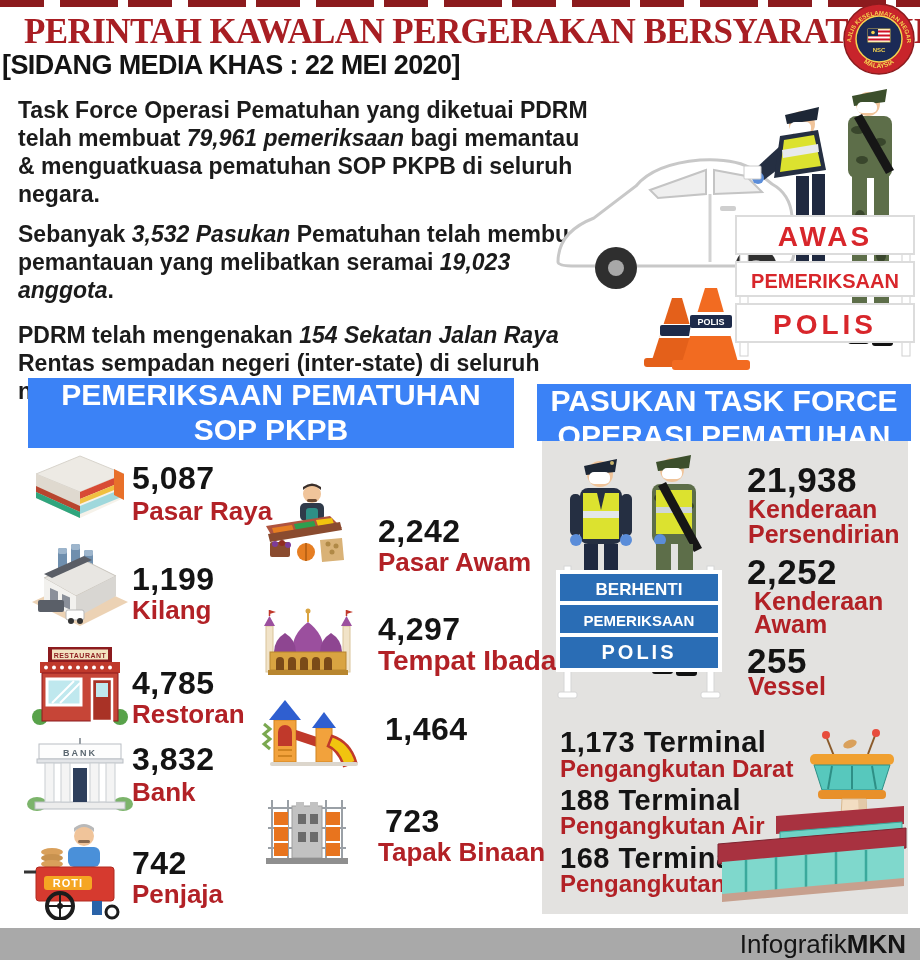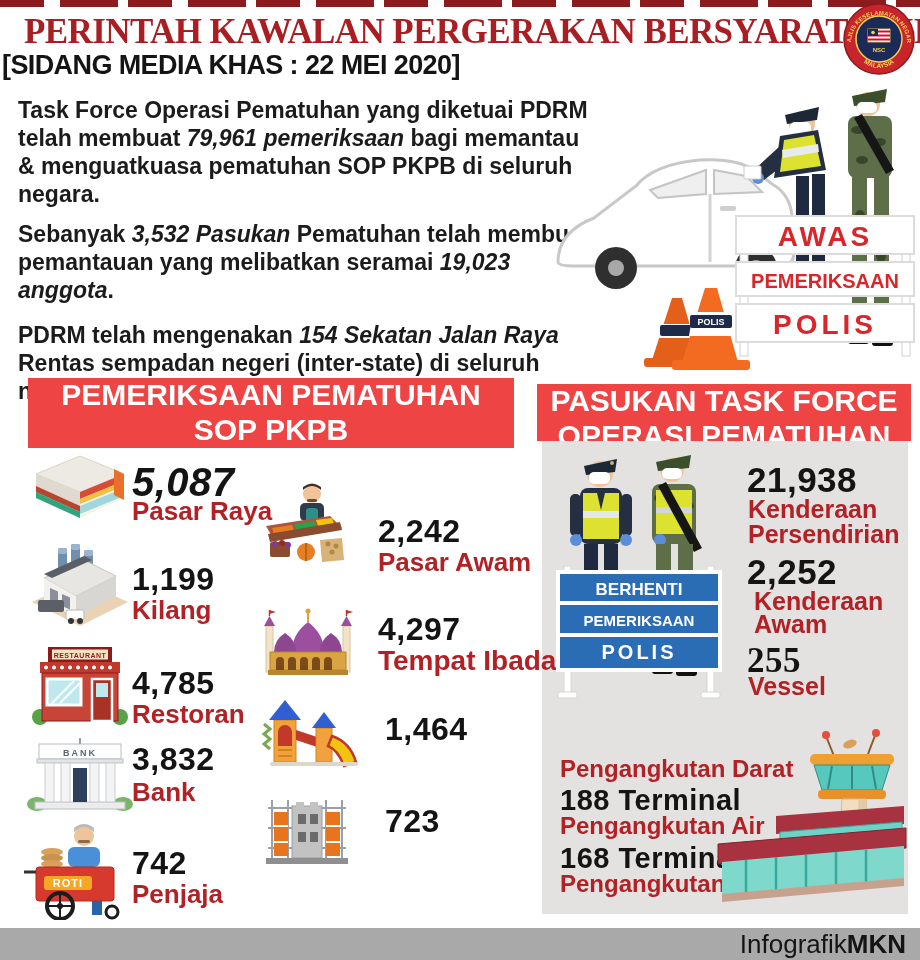--- a/index.html
+++ b/index.html
@@ -9,21 +9,21 @@
   .top-strip { left:0; top:0; width:920px; height:7px;
     background:repeating-linear-gradient(90deg,#8c1b1e 0 44px,#ffffff 44px 60px,#8c1b1e 60px 118px,#ffffff 118px 128px); }
   .title { font-family:"Liberation Serif",serif; font-weight:bold; color:#a81e23; font-size:35px;
     white-space:nowrap; letter-spacing:-0.6px; }
   .subtitle { font-weight:bold; color:#141414; font-size:27px; letter-spacing:-0.6px; white-space:nowrap; }
   .intro { left:18px; top:96px; width:582px; }
   .intro p { font-size:23px; font-weight:bold; color:#1b1b1b; line-height:28px; }
   .intro p.p2 { margin-top:12px; }
   .intro p.p3 { margin-top:17px; }
   .emi { font-style:italic; }
-  .banner { background:#ef4444; color:#fff; font-weight:bold; text-align:center;
+  .banner { background:#3b82f6; color:#fff; font-weight:bold; text-align:center;
     display:flex; flex-direction:column; justify-content:center; }
   .banner div { line-height:1.16; }
   .panel { background:#e3e2e0; }
   .num { font-weight:bold; color:#141414; letter-spacing:0.5px; white-space:nowrap; }
   .lbl { font-weight:bold; color:#b22126; white-space:nowrap; }
   .footer { left:0; top:928px; width:920px; height:32px; background:#a9a9a9; color:#141414;
     font-size:26px; text-align:right; line-height:32px; padding-right:14px; }
   svg text { font-family:"Liberation Sans",sans-serif; }
 </style>
 </head>
@@ -160,21 +160,21 @@
       <polygon points="8,26 8,50 52,70 52,44" fill="#dfd9cf"></polygon>
       <polygon points="8,38 52,58 52,64 8,44" fill="#b8452f"></polygon>
       <polygon points="8,44 52,64 52,70 8,50" fill="#2fa57d"></polygon>
       <polygon points="96,26 96,50 52,70 52,44" fill="#f6f2ea"></polygon>
       <polygon points="52,44 96,26 96,33 52,51" fill="#d84b35"></polygon>
       <polygon points="52,51 96,33 96,38 52,56" fill="#f0c040"></polygon>
       <polygon points="52,58 96,40 96,48 52,66" fill="#9fd8dc"></polygon>
       <polygon points="86,21 96,26 96,52 86,47" fill="#e8702a"></polygon>
     </svg>
   </div>
-  <div class="abs num" style="left:132px; top:460px; font-size:40px;font-style:italic;">5,087</div>
+  <div class="abs num" style="left:132px; top:460px; font-size:32px;">5,087</div>
   <div class="abs lbl" style="left:132px; top:496px; font-size:26px;">Pasar Raya</div>
 
   <div class="abs" style="left:30px; top:540px; width:100px; height:90px;">
     <svg width="100" height="90" viewBox="0 0 100 90">
       <polygon points="2,62 50,40 98,62 50,86" fill="#ecd2b4"></polygon>
       <rect x="28" y="8" width="9" height="28" rx="2" fill="#6f8fae"></rect>
         <rect x="28" y="8" width="9" height="6" rx="2" fill="#9db5cc"></rect>
       <rect x="41" y="4" width="9" height="30" rx="2" fill="#6f8fae"></rect>
         <rect x="41" y="4" width="9" height="6" rx="2" fill="#9db5cc"></rect>
       <rect x="54" y="10" width="9" height="26" rx="2" fill="#6f8fae"></rect>
@@ -355,20 +355,21 @@
       <rect x="12" y="14" width="14" height="44" fill="#e8741e"></rect>
       <line x1="12" y1="28" x2="26" y2="28" stroke="#ffffff" stroke-width="2"></line>
       <line x1="12" y1="44" x2="26" y2="44" stroke="#ffffff" stroke-width="2"></line>
       <rect x="64" y="14" width="14" height="44" fill="#e8741e"></rect>
       <line x1="64" y1="28" x2="78" y2="28" stroke="#ffffff" stroke-width="2"></line>
       <line x1="64" y1="44" x2="78" y2="44" stroke="#ffffff" stroke-width="2"></line>
       <rect x="4" y="60" width="82" height="6" fill="#8f8f8f"></rect>
     </svg>
   </div>
   <div class="abs num" style="left:385px; top:803px; font-size:32px;">723</div>
+  <div class="abs lbl" style="left:378px; top:837px; font-size:26px;">Tapak Binaan</div>
 
   <div class="abs" style="left:556px; top:448px; width:180px; height:265px;">
     <svg width="180" height="265" viewBox="0 0 180 265">
       <g>
         <circle cx="44" cy="26" r="13" fill="#f0c49a"></circle>
         <polygon points="28,18 61,11 59,24 30,27" fill="#1d2736"></polygon>
         <circle cx="56" cy="15" r="2" fill="#c8b26a"></circle>
         <rect x="33" y="24" width="21" height="12" rx="5" fill="#ffffff"></rect>
         <rect x="24" y="40" width="42" height="56" rx="8" fill="#252f42"></rect>
         <rect x="27" y="45" width="36" height="46" fill="#dce22f"></rect>
@@ -418,23 +419,24 @@
   </div>
 
   <div class="abs num" style="left:747px; top:460px; font-size:35px;">21,938</div>
   <div class="abs lbl" style="left:748px; top:495px; font-size:25px;">Kenderaan</div>
   <div class="abs lbl" style="left:748px; top:520px; font-size:25px;">Persendirian</div>
 
   <div class="abs num" style="left:747px; top:552px; font-size:35px;">2,252</div>
   <div class="abs lbl" style="left:754px; top:587px; font-size:25px;">Kenderaan</div>
   <div class="abs lbl" style="left:754px; top:610px; font-size:25px;">Awam</div>
 
-  <div class="abs num" style="left:747px; top:641px; font-size:35px;font-family:Liberation Serif, serif;">255</div>
+  <div class="abs num" style="left:747px; top:641px; font-size:35px;">255</div>
   <div class="abs lbl" style="left:748px; top:672px; font-size:25px;">Vessel</div>
 
+  <div class="abs num" style="left:560px; top:726px; font-size:29px;">1,173 Terminal</div>
   <div class="abs lbl" style="left:560px; top:755px; font-size:24px;">Pengangkutan Darat</div>
   <div class="abs num" style="left:560px; top:784px; font-size:29px;">188 Terminal</div>
   <div class="abs lbl" style="left:560px; top:812px; font-size:24px;">Pengangkutan Air</div>
   <div class="abs num" style="left:560px; top:842px; font-size:29px;">168 Terminal</div>
   <div class="abs lbl" style="left:560px; top:870px; font-size:24px;">Pengangkutan Udara</div>
 
   <div class="abs" style="left:716px; top:728px; width:192px; height:185px;">
     <svg width="192" height="185" viewBox="0 0 192 185">
       <line x1="118" y1="28" x2="110" y2="8" stroke="#8a5a2a" stroke-width="2"></line>
       <circle cx="110" cy="7" r="4" fill="#e74c3c"></circle>

